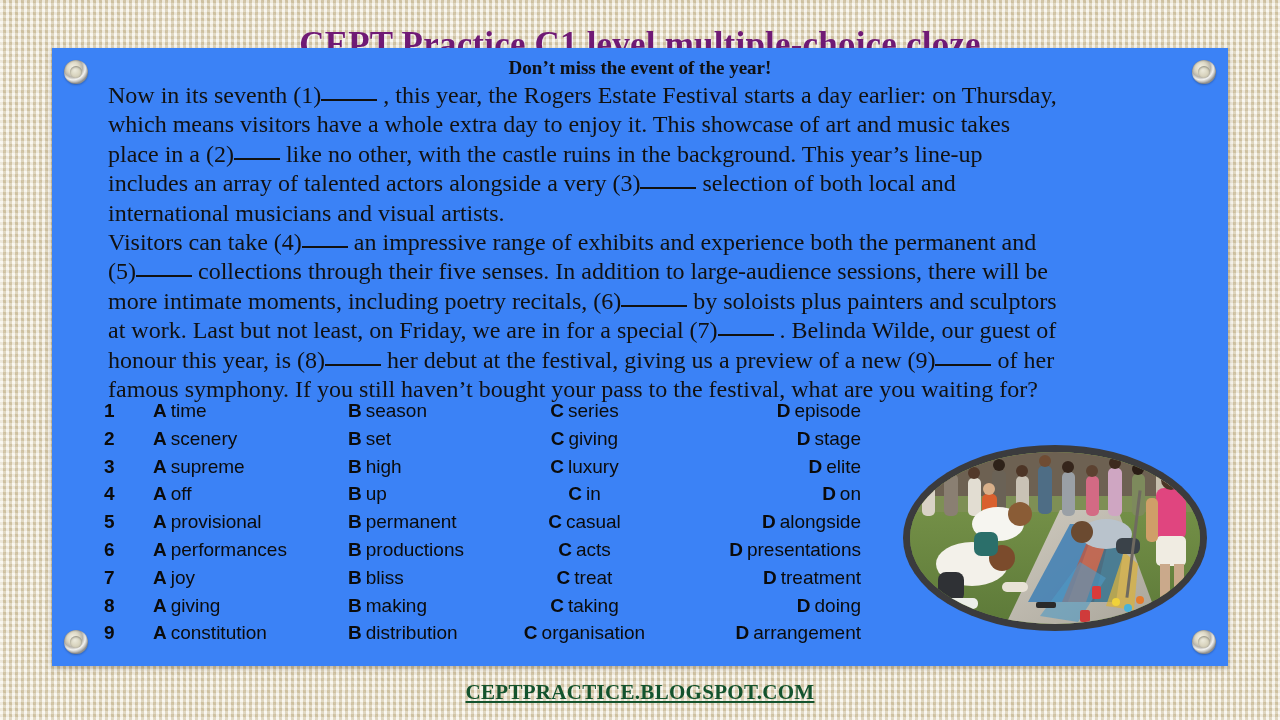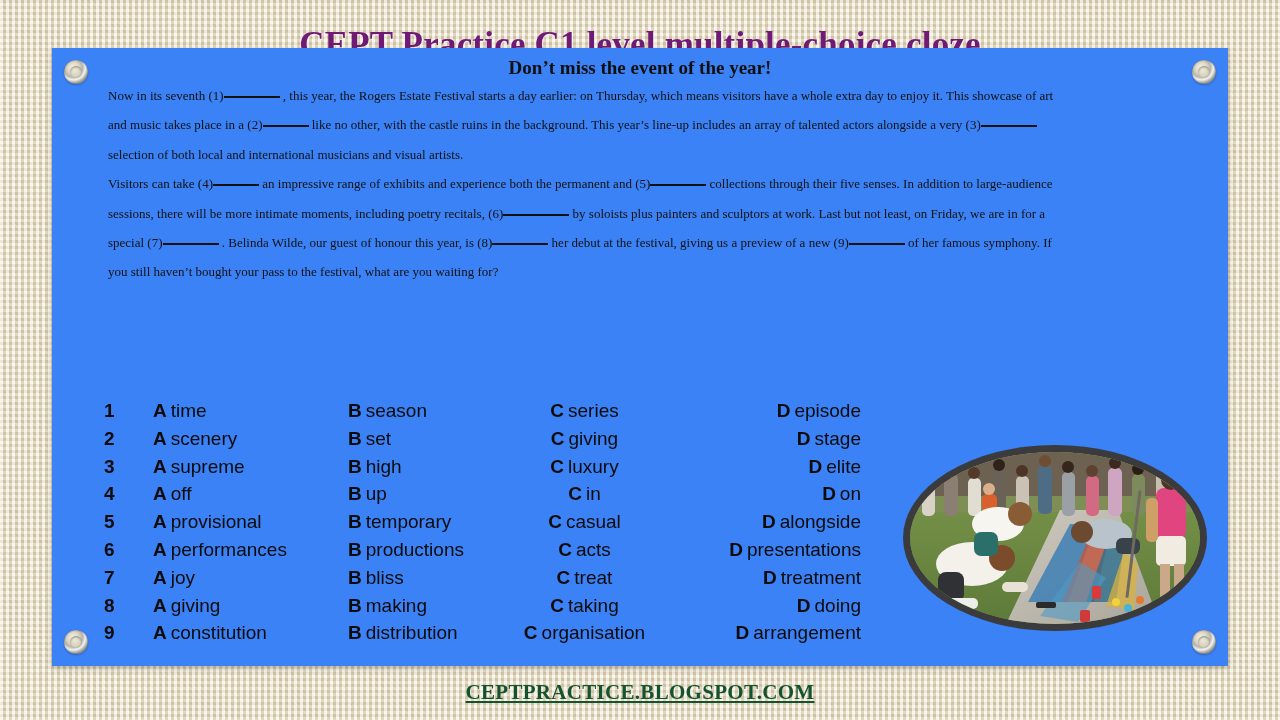--- a/index.html
+++ b/index.html
@@ -88,21 +88,21 @@
     color: #101010;
   }
 
   
   #passage {
     position: absolute;
     left: 56px;
     top: 33px;
     width: 956px;
     font-family: "Liberation Serif", serif;
-    font-size: 13px;
+    font-size: 24px;
     line-height: 29.4px;
     color: #111111;
     text-align: left;
   }
   #passage p {
     margin: 0;
   }
   .blank {
     display: inline-block;
     border-bottom: 2px solid #111;
@@ -212,21 +212,21 @@
         <tr>
           <td class="col-num">4</td>
           <td class="col-a"><span class="opt-letter">A</span><span>off</span></td>
           <td class="col-b"><span class="opt-letter">B</span><span>up</span></td>
           <td class="col-c"><span class="opt-letter">C</span><span>in</span></td>
           <td class="col-d"><span class="opt-letter">D</span><span>on</span></td>
         </tr>
         <tr>
           <td class="col-num">5</td>
           <td class="col-a"><span class="opt-letter">A</span><span>provisional</span></td>
-          <td class="col-b"><span class="opt-letter">B</span><span>temporary</span></td>
+          <td class="col-b"><span class="opt-letter">B</span><span>permanent</span></td>
           <td class="col-c"><span class="opt-letter">C</span><span>casual</span></td>
           <td class="col-d"><span class="opt-letter">D</span><span>alongside</span></td>
         </tr>
         <tr>
           <td class="col-num">6</td>
           <td class="col-a"><span class="opt-letter">A</span><span>performances</span></td>
           <td class="col-b"><span class="opt-letter">B</span><span>productions</span></td>
           <td class="col-c"><span class="opt-letter">C</span><span>acts</span></td>
           <td class="col-d"><span class="opt-letter">D</span><span>presentations</span></td>
         </tr>

